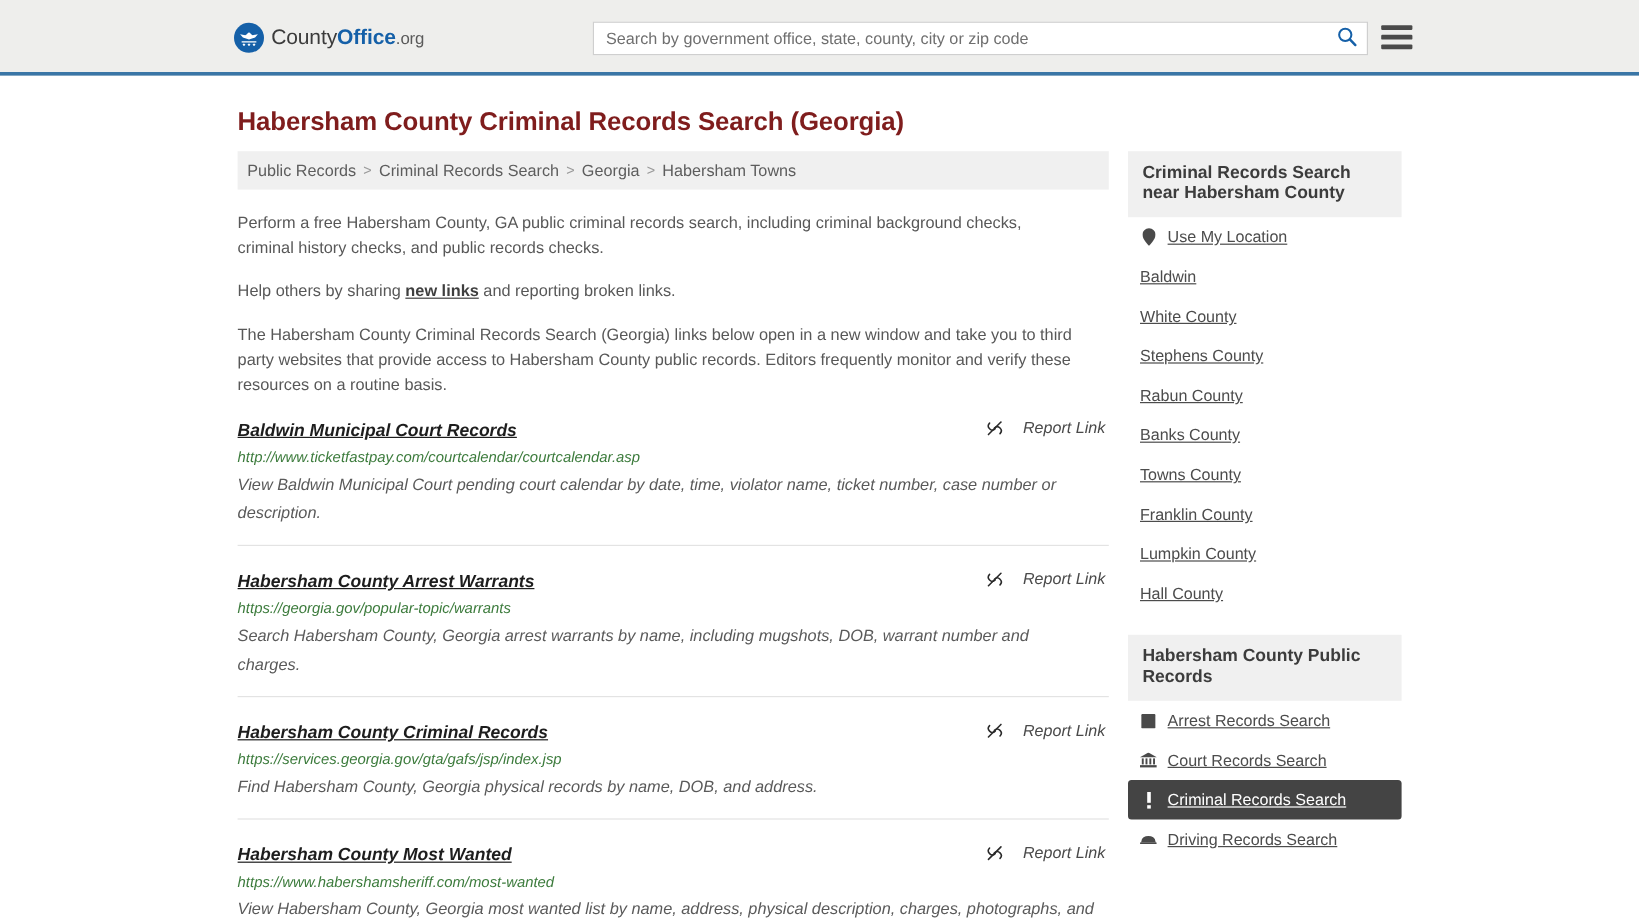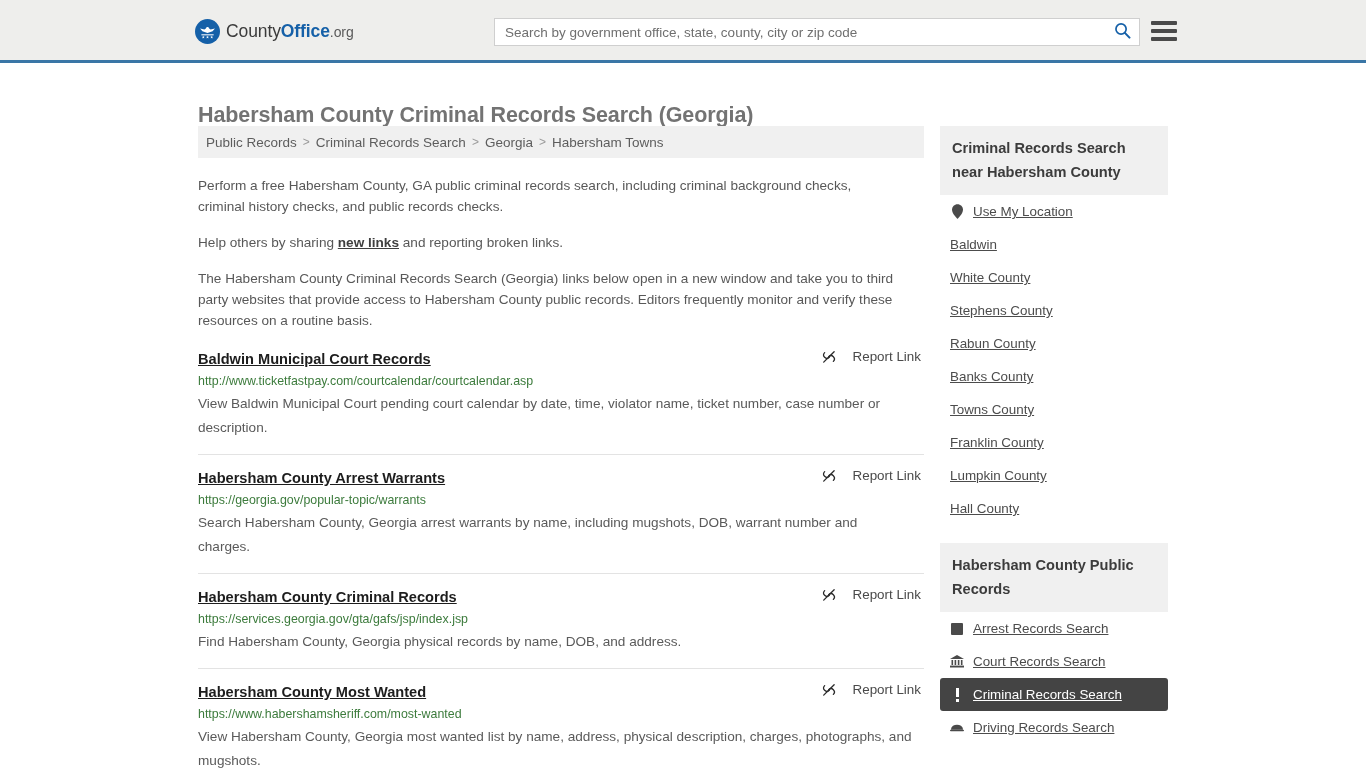--- a/index.html
+++ b/index.html
@@ -87,24 +87,24 @@
     border-radius: 1px;
   }
 
   
   #page {
     position: relative;
     width: 1366px;
   }
   #page-title {
     position: absolute;
-    left: 198px; top: 26px;
+    left: 198px; top: 12px;
     font-size: 21.5px;
     font-weight: bold;
-    color: #737373;
+    color: #7f1d1d;
     letter-spacing: -0.1px;
     white-space: nowrap;
   }
 
   #content {
     position: absolute;
     left: 198px; top: 63px;
     width: 726px;
   }
 
@@ -144,22 +144,23 @@
     font-weight: bold;
     text-decoration: underline;
     cursor: pointer;
   }
 
   
   #results { margin-top: 19px; }
   .result {
     border-bottom: 1px solid #e3e3e3;
     padding-bottom: 14px;
-    margin-bottom: 0;
+    margin-bottom: 7px;
     position: relative;
+    font-style: italic;
   }
   .result + .result { padding-top: 14px; }
   .result-head {
     display: flex;
     align-items: flex-start;
     justify-content: space-between;
   }
   .result-title {
     font-size: 14.6px;
     font-weight: bold;
@@ -201,21 +202,21 @@
     position: absolute;
     left: 940px; top: 63px;
     width: 228px;
   }
   .side-head {
     background: #f0f0f0;
     padding: 10px 12px 11px 12px;
     font-size: 14.6px;
     font-weight: bold;
     color: #3c3c3c;
-    line-height: 24px;
+    line-height: 17px;
   }
   .side-list { margin: 0; padding: 0; list-style: none; }
   .side-item {
     display: flex;
     align-items: center;
     gap: 9px;
     padding: 9px 10px 9px 10px;
     cursor: pointer;
   }
   .side-item .txt {

